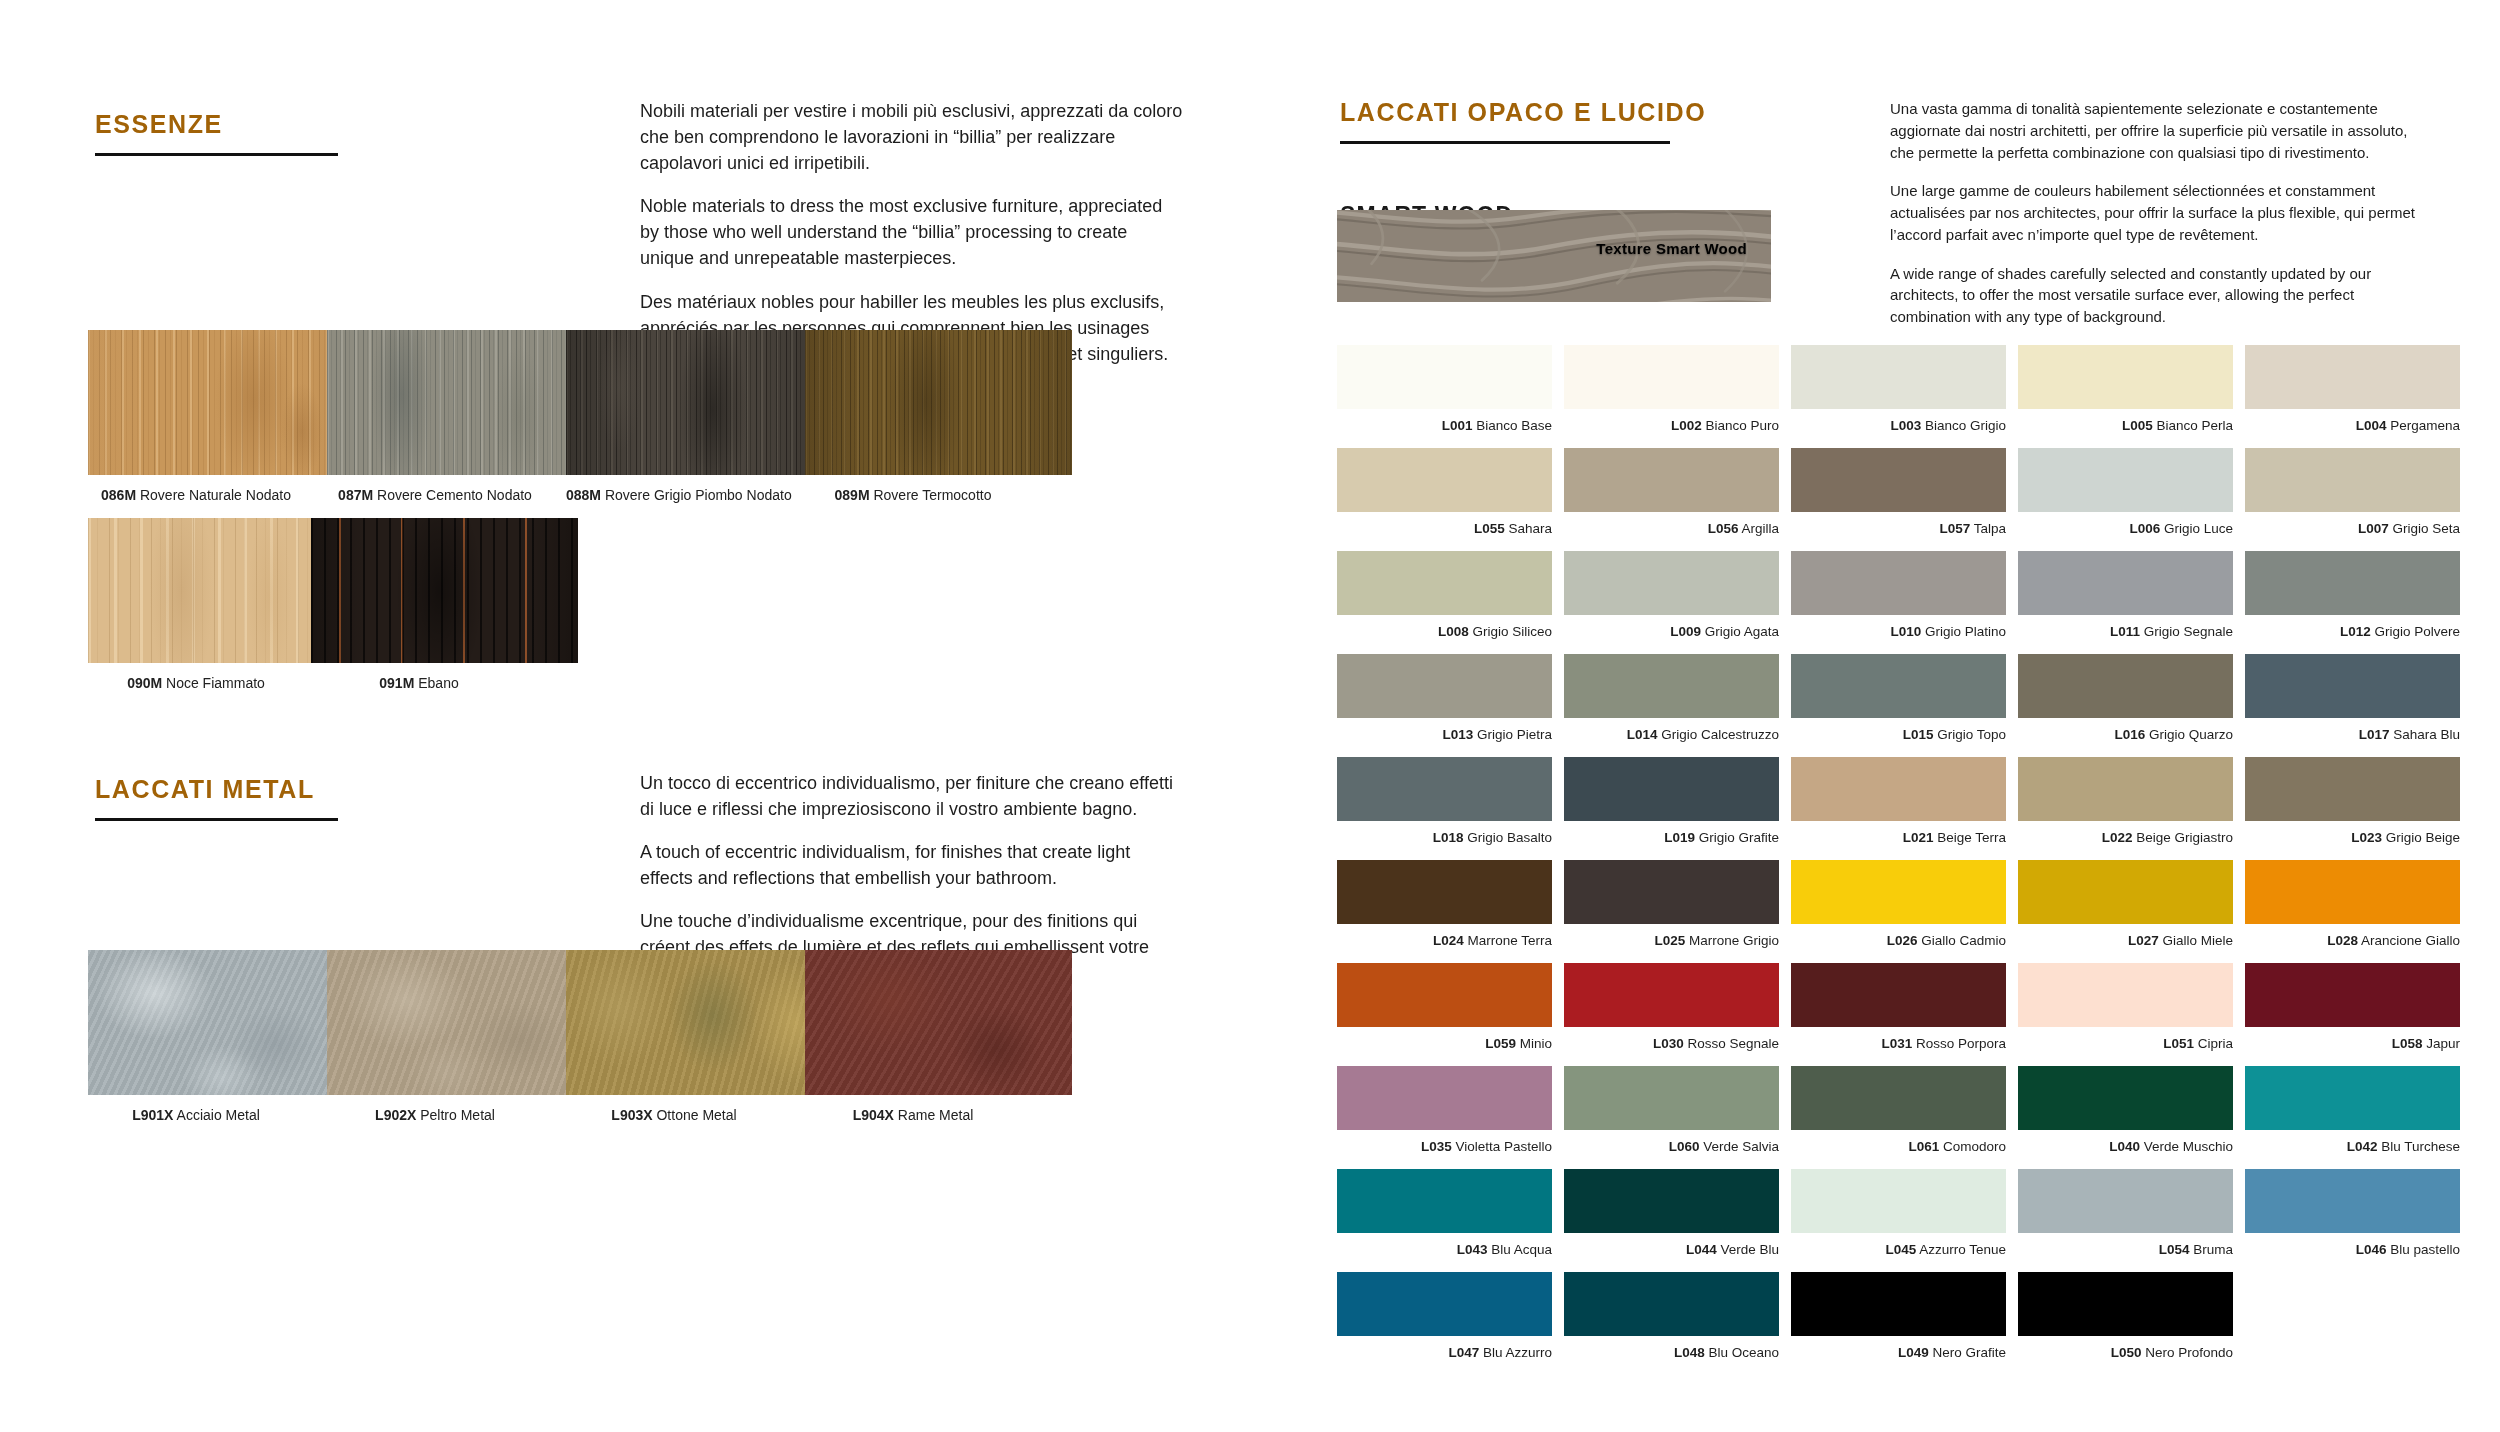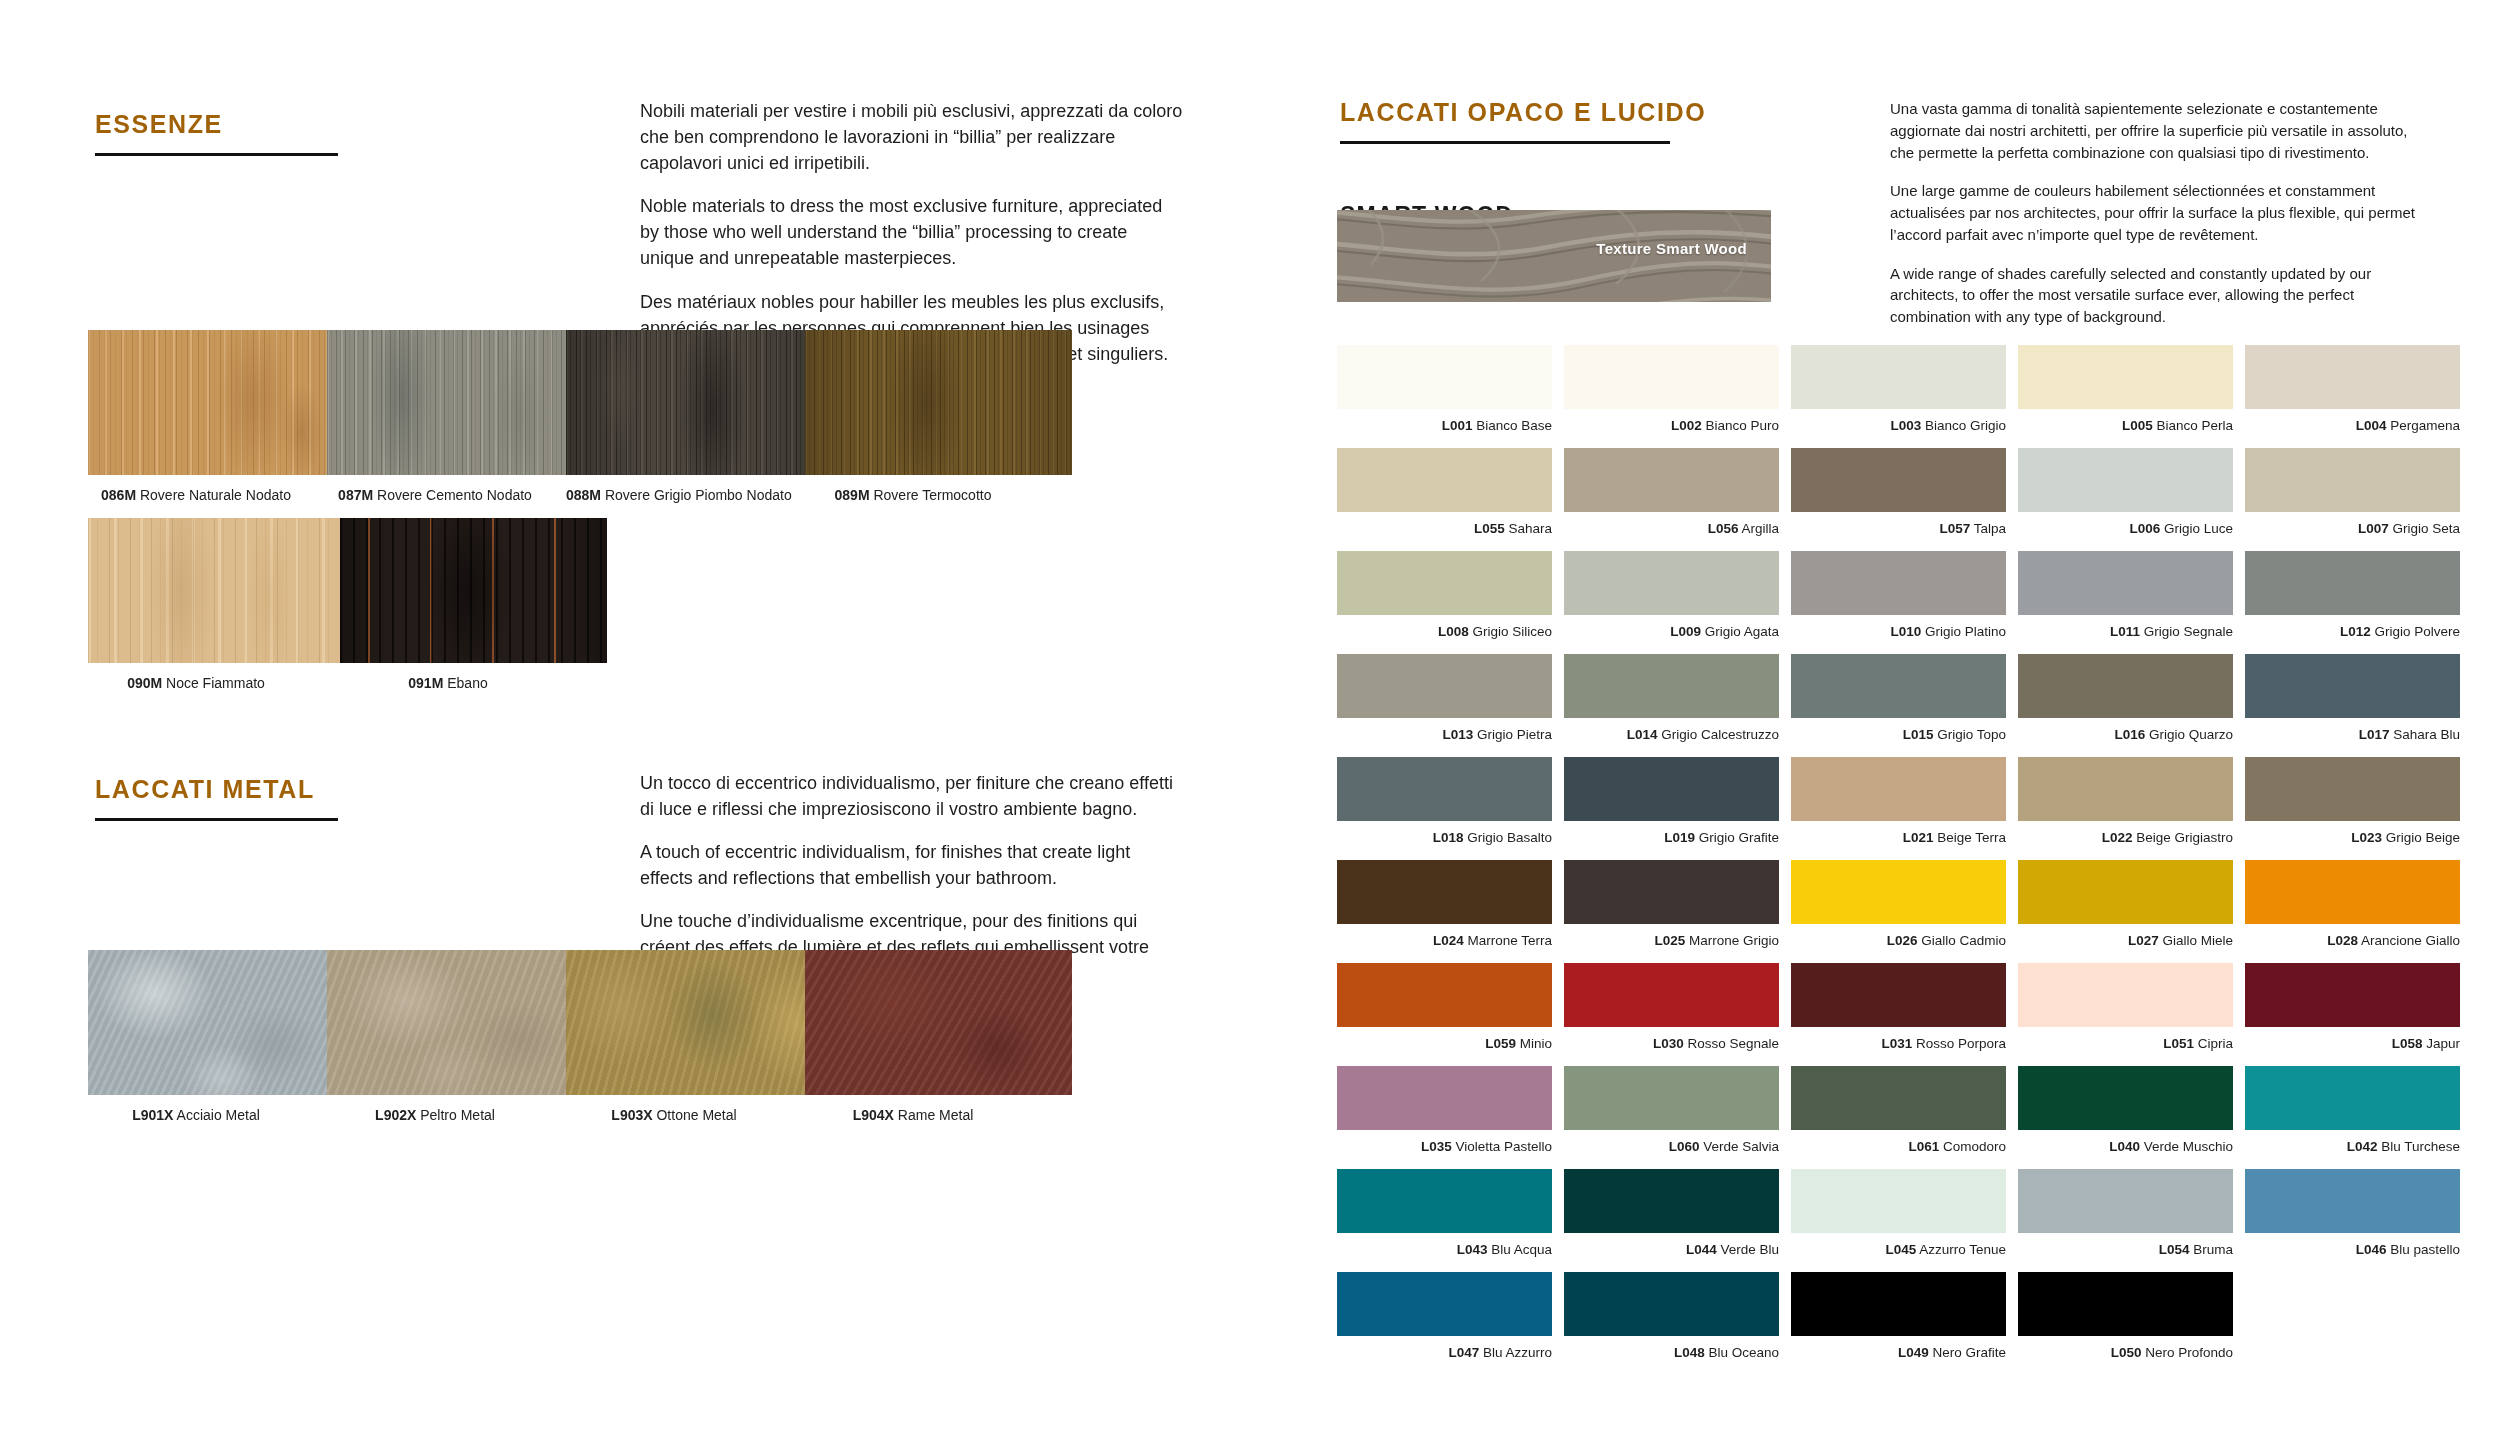--- a/index.html
+++ b/index.html
@@ -28,21 +28,21 @@
   
   .essenze-head { position:absolute; left:95px; top:110px; }
   .essenze-copy { position:absolute; left:640px; top:98px; width:545px; }
 
   .metal-head { position:absolute; left:95px; top:775px; }
   .metal-copy { position:absolute; left:640px; top:770px; width:545px; }
 
   
   .wood-row { position:absolute; display:flex; }
   .wood-row.r1 { left:88px; top:330px; gap:23px; }
-  .wood-row.r2 { left:88px; top:518px; gap:36px;justify-content:center; }
+  .wood-row.r2 { left:88px; top:518px; gap:7px;justify-content:center; }
   .metal-row  { left:88px; top:950px; gap:23px; }
 
   .wood-cell { width:216px; }
   .wood-chip {
     width:267px; height:145px; position:relative; overflow:hidden;
   }
   .wood-cap {
     margin-top:12px; font-size:14px; text-align:center; color:#222; white-space:nowrap;
   }
   .wood-cap b { font-weight:700; }
@@ -200,21 +200,21 @@
   .lac-copy { position:absolute; left:1890px; top:98px; width:540px; }
   .lac-copy .body-copy { font-size:15px; }
 
   .smart-chip {
     position:absolute; left:1337px; top:210px; width:434px; height:92px;
     background:#8d8377; overflow:hidden;
   }
   .smart-chip .sw-grain { position:absolute; inset:-20%; }
   .smart-label {
     position:absolute; right:24px; top:30px;
-    color:#ffffff; font-size:15px; font-weight:700; letter-spacing:.3px;
+    color:#000000; font-size:15px; font-weight:700; letter-spacing:.3px;
     text-shadow:0 1px 2px rgba(0,0,0,.35);
   }
 
   
   .color-grid {
     position:absolute; left:1337px; top:345px;
     width:1120px;
     display:grid; grid-template-columns:repeat(5, 215px);
     column-gap:12px; row-gap:0px;
   }

